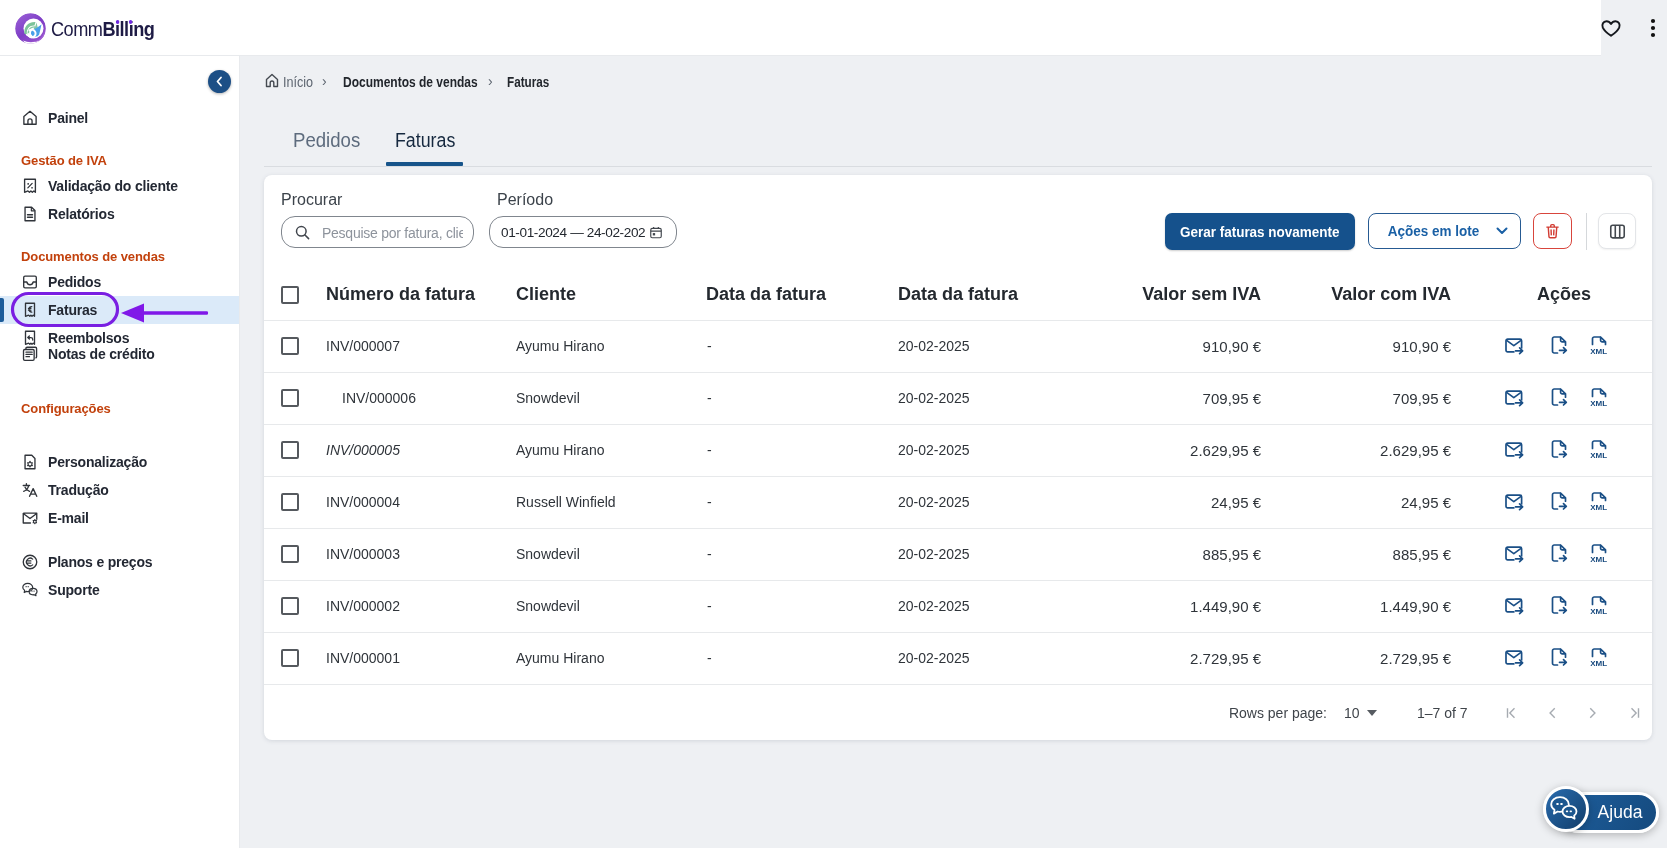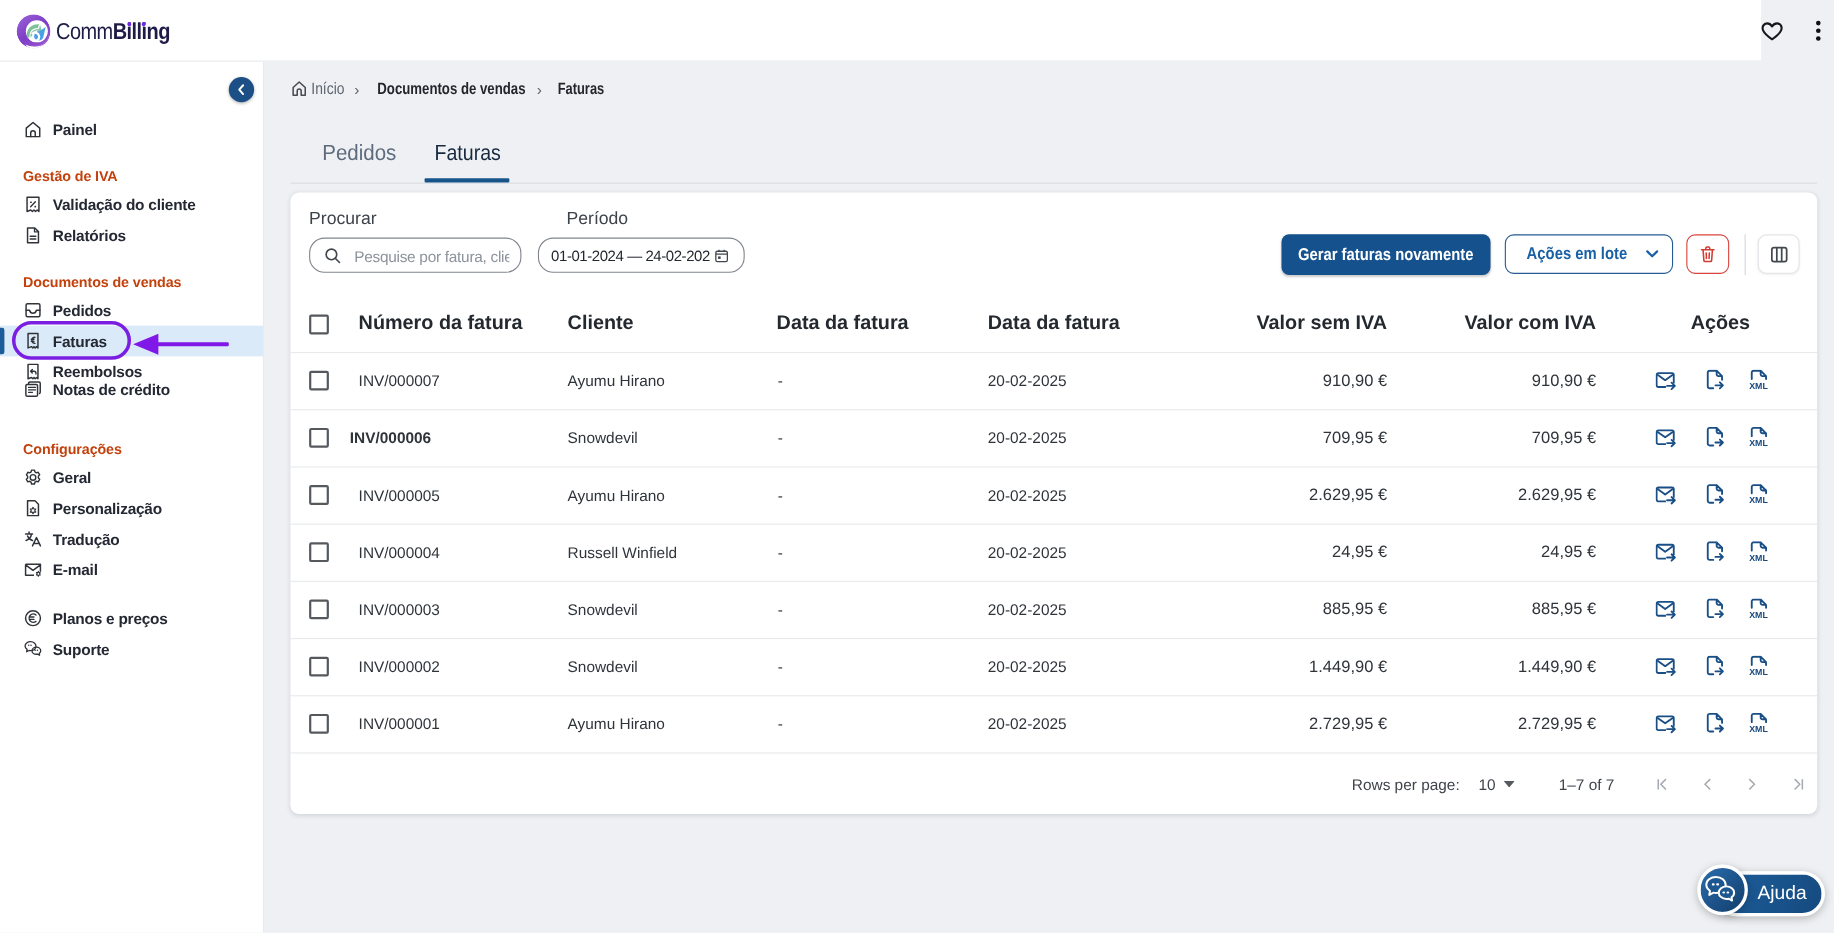--- a/index.html
+++ b/index.html
@@ -155,27 +155,20 @@
   <div class="navitem" style="top:284px;">
     <svg class="ic" viewBox="0 0 20 20" fill="none" stroke="#30343a" stroke-width="1.5" stroke-linejoin="round">
         <path d="M5.5 5 V3.8 a1.3 1.3 0 0 1 1.3-1.3 H16 a1.3 1.3 0 0 1 1.3 1.3 V13 a1.3 1.3 0 0 1 -1.3 1.3 H16" fill="none"></path>
         <rect x="2.8" y="5" width="11.8" height="12" rx="1.4"></rect>
         <path d="M5.5 8 H12.5 M5.5 10.5 H12.5 M5.5 13 H9.5" stroke-linecap="round" stroke-width="1.3"></path>
       </svg>
     <span class="tx">Notas de crédito</span>
   </div>
 
   <div class="navhead" style="top:352px;">Configurações</div>
-  <div class="navitem" style="top:364px;">
-    <svg class="ic" viewBox="0 0 24 24" fill="none" stroke="#30343a" stroke-width="1.7" stroke-linejoin="round">
-        <path d="M12 8.6 a3.4 3.4 0 1 1 0 6.8 a3.4 3.4 0 0 1 0-6.8 Z"></path>
-        <path d="M10.2 3.2 h3.6 l0.5 2.2 1.9 1.1 2.1-0.7 1.8 3.1 -1.6 1.6 v2.2 l1.6 1.6 -1.8 3.1 -2.1-0.7 -1.9 1.1 -0.5 2.2 h-3.6 l-0.5-2.2 -1.9-1.1 -2.1 0.7 -1.8-3.1 1.6-1.6 v-2.2 L4 8.9 l1.8-3.1 2.1 0.7 1.9-1.1 Z"></path>
-      </svg>
-    <span class="tx">Geral</span>
-  </div>
   <div class="navitem" style="top:392px;">
     <svg class="ic" viewBox="0 0 20 20" fill="none" stroke="#30343a" stroke-width="1.5" stroke-linejoin="round">
         <path d="M4.5 2.5 H12 L15.5 6 V17.5 H4.5 Z"></path>
         <path d="M10 9.2 l0.9 1.6 1.8 0 -0.9 1.6 0.9 1.6 -1.8 0 -0.9 1.6 -0.9-1.6 -1.8 0 0.9-1.6 -0.9-1.6 1.8 0 Z" stroke-width="1.2"></path>
       </svg>
     <span class="tx">Personalização</span>
   </div>
   <div class="navitem" style="top:420px;">
     <svg class="ic" viewBox="0 0 20 20" fill="none" stroke="#30343a" stroke-width="1.5" stroke-linecap="round" stroke-linejoin="round">
         <path d="M2.5 5 H9.5 M6 3 V5 M8.5 5 C8 8 5.5 10.5 3 11.5 M4.5 7 C5.5 9.5 7.5 11 9.5 11.5"></path>
@@ -226,21 +219,21 @@
 <span class="crumb g" style="left:488px;font-size:14px;">›</span>
 <span class="crumb b sx" style="left:507px;transform:translateY(-50%) scaleX(0.78);">Faturas</span>
 
 <span class="tab sx" style="left:293px;color:#5d6b7d;transform:translateY(-50%) scaleX(0.93);">Pedidos</span>
 <span class="tab sx" style="left:395px;color:#16293f;transform:translateY(-50%) scaleX(0.89);">Faturas</span>
 <div id="tabline"></div>
 <div id="tabind"></div>
 <div id="card"></div>
 
 <span class="flabel" style="left:281px;top:200px;transform:translateY(-50%);">Procurar</span>
-<span class="flabel" style="left:515px;top:200px;transform:translateY(-50%);">Período</span>
+<span class="flabel" style="left:497px;top:200px;transform:translateY(-50%);">Período</span>
 
 <div class="finput" style="left:281px;top:216px;width:193px;"></div>
 <svg class="abs" style="left:295px;top:225px" width="15" height="15" viewBox="0 0 15 15" fill="none" stroke="#41464d" stroke-width="1.5" stroke-linecap="round">
     <circle cx="6.3" cy="6.3" r="4.8"></circle>
     <path d="M10 10 L13.6 13.6"></path>
   </svg>
 <div class="abs" style="left:322px;top:225px;width:141px;height:16px;overflow:hidden;font-size:14px;letter-spacing:-0.25px;color:#8d939c;white-space:nowrap;">Pesquise por fatura, clien</div>
 
 <div class="finput" style="left:489px;top:216px;width:188px;"></div>
 <div class="abs" style="left:501px;top:225px;font-size:13.6px;letter-spacing:-0.38px;color:#22272e;white-space:nowrap;text-align:right;">01-01-2024 — 24-02-202</div>
@@ -298,21 +291,21 @@
 <svg class="abs" style="left:1551px;top:336px" width="17" height="19" viewBox="0 0 17 19" fill="none" stroke="#1a4f86" stroke-width="1.7">
     <path d="M9.6 1 H3.2 A1.7 1.7 0 0 0 1.5 2.7 V15.3 A1.7 1.7 0 0 0 3.2 17 H6.5 M9.6 1 L14.5 5.9 M9.6 1 V4.2 A1.7 1.7 0 0 0 11.3 5.9 H14.5 M14.5 5.9 V9.2" stroke-linecap="round" stroke-linejoin="round"></path>
     <path d="M8.5 14.3 H15 M12.5 11.6 L15.3 14.3 L12.5 17" stroke-linecap="round" stroke-linejoin="round"></path>
   </svg>
 <svg class="abs" style="left:1590px;top:336px" width="18" height="19" viewBox="0 0 18 19" fill="none" stroke="#1a4f86" stroke-width="1.7">
     <path d="M10.6 1 H4.2 A1.7 1.7 0 0 0 2.5 2.7 V8.5 M10.6 1 L15.5 5.9 M10.6 1 V4.2 A1.7 1.7 0 0 0 12.3 5.9 H15.5 M15.5 5.9 V8.5" stroke-linecap="round" stroke-linejoin="round"></path>
     <text x="0.2" y="17.6" font-family="Liberation Sans, sans-serif" font-size="8" font-weight="bold" fill="#17497e" stroke="none" letter-spacing="0">XML</text>
   </svg>
 <div class="rowline" style="top:372px;"></div>
 <div class="cb" style="top:389px;"></div>
-<span class="td" style="left:318px;top:398px;font-weight:bold;">INV/000006</span>
+<span class="td" style="left:342px;top:398px;">INV/000006</span>
 <span class="td" style="left:516px;top:398px;">Snowdevil</span>
 <span class="td" style="left:707px;top:398px;">-</span>
 <span class="td" style="left:898px;top:398px;">20-02-2025</span>
 <span class="td" style="right:406px;top:398px;font-size:15px;">709,95 €</span>
 <span class="td" style="right:216px;top:398px;font-size:15px;">709,95 €</span>
 <svg class="abs" style="left:1505px;top:389px" width="19" height="18" viewBox="0 0 19 18" fill="none" stroke="#1a4f86" stroke-width="1.7">
     <rect x="1" y="2.2" width="15.6" height="12.6" rx="1.6"></rect>
     <path d="M1.6 3.4 L8.8 8.6 L16 3.4" stroke-linejoin="round"></path>
     <path d="M9.5 13.8 H18" stroke="#fff" stroke-width="4.4"></path>
     <path d="M10.5 13.8 H17.2 M14.6 10.9 L17.6 13.8 L14.6 16.7" stroke-linecap="round" stroke-linejoin="round"></path>
@@ -320,21 +313,21 @@
 <svg class="abs" style="left:1551px;top:388px" width="17" height="19" viewBox="0 0 17 19" fill="none" stroke="#1a4f86" stroke-width="1.7">
     <path d="M9.6 1 H3.2 A1.7 1.7 0 0 0 1.5 2.7 V15.3 A1.7 1.7 0 0 0 3.2 17 H6.5 M9.6 1 L14.5 5.9 M9.6 1 V4.2 A1.7 1.7 0 0 0 11.3 5.9 H14.5 M14.5 5.9 V9.2" stroke-linecap="round" stroke-linejoin="round"></path>
     <path d="M8.5 14.3 H15 M12.5 11.6 L15.3 14.3 L12.5 17" stroke-linecap="round" stroke-linejoin="round"></path>
   </svg>
 <svg class="abs" style="left:1590px;top:388px" width="18" height="19" viewBox="0 0 18 19" fill="none" stroke="#1a4f86" stroke-width="1.7">
     <path d="M10.6 1 H4.2 A1.7 1.7 0 0 0 2.5 2.7 V8.5 M10.6 1 L15.5 5.9 M10.6 1 V4.2 A1.7 1.7 0 0 0 12.3 5.9 H15.5 M15.5 5.9 V8.5" stroke-linecap="round" stroke-linejoin="round"></path>
     <text x="0.2" y="17.6" font-family="Liberation Sans, sans-serif" font-size="8" font-weight="bold" fill="#17497e" stroke="none" letter-spacing="0">XML</text>
   </svg>
 <div class="rowline" style="top:424px;"></div>
 <div class="cb" style="top:441px;"></div>
-<span class="td" style="left:326px;top:450px;">INV/000005</span>
+<span class="td" style="left:326px;top:450px;font-style:italic;">INV/000005</span>
 <span class="td" style="left:516px;top:450px;">Ayumu Hirano</span>
 <span class="td" style="left:707px;top:450px;">-</span>
 <span class="td" style="left:898px;top:450px;">20-02-2025</span>
 <span class="td" style="right:406px;top:450px;font-size:15px;">2.629,95 €</span>
 <span class="td" style="right:216px;top:450px;font-size:15px;">2.629,95 €</span>
 <svg class="abs" style="left:1505px;top:441px" width="19" height="18" viewBox="0 0 19 18" fill="none" stroke="#1a4f86" stroke-width="1.7">
     <rect x="1" y="2.2" width="15.6" height="12.6" rx="1.6"></rect>
     <path d="M1.6 3.4 L8.8 8.6 L16 3.4" stroke-linejoin="round"></path>
     <path d="M9.5 13.8 H18" stroke="#fff" stroke-width="4.4"></path>
     <path d="M10.5 13.8 H17.2 M14.6 10.9 L17.6 13.8 L14.6 16.7" stroke-linecap="round" stroke-linejoin="round"></path>

